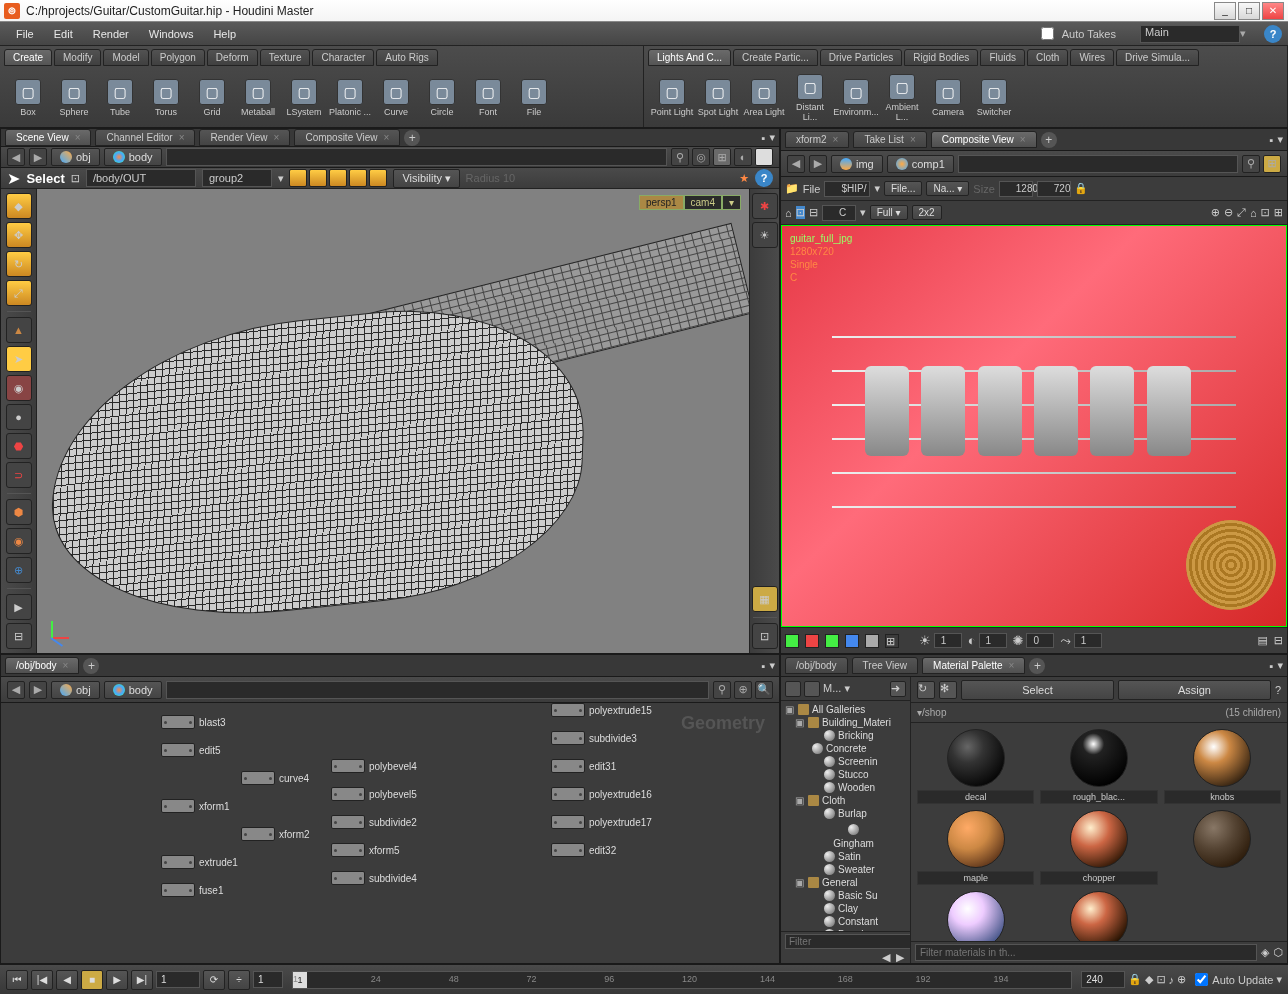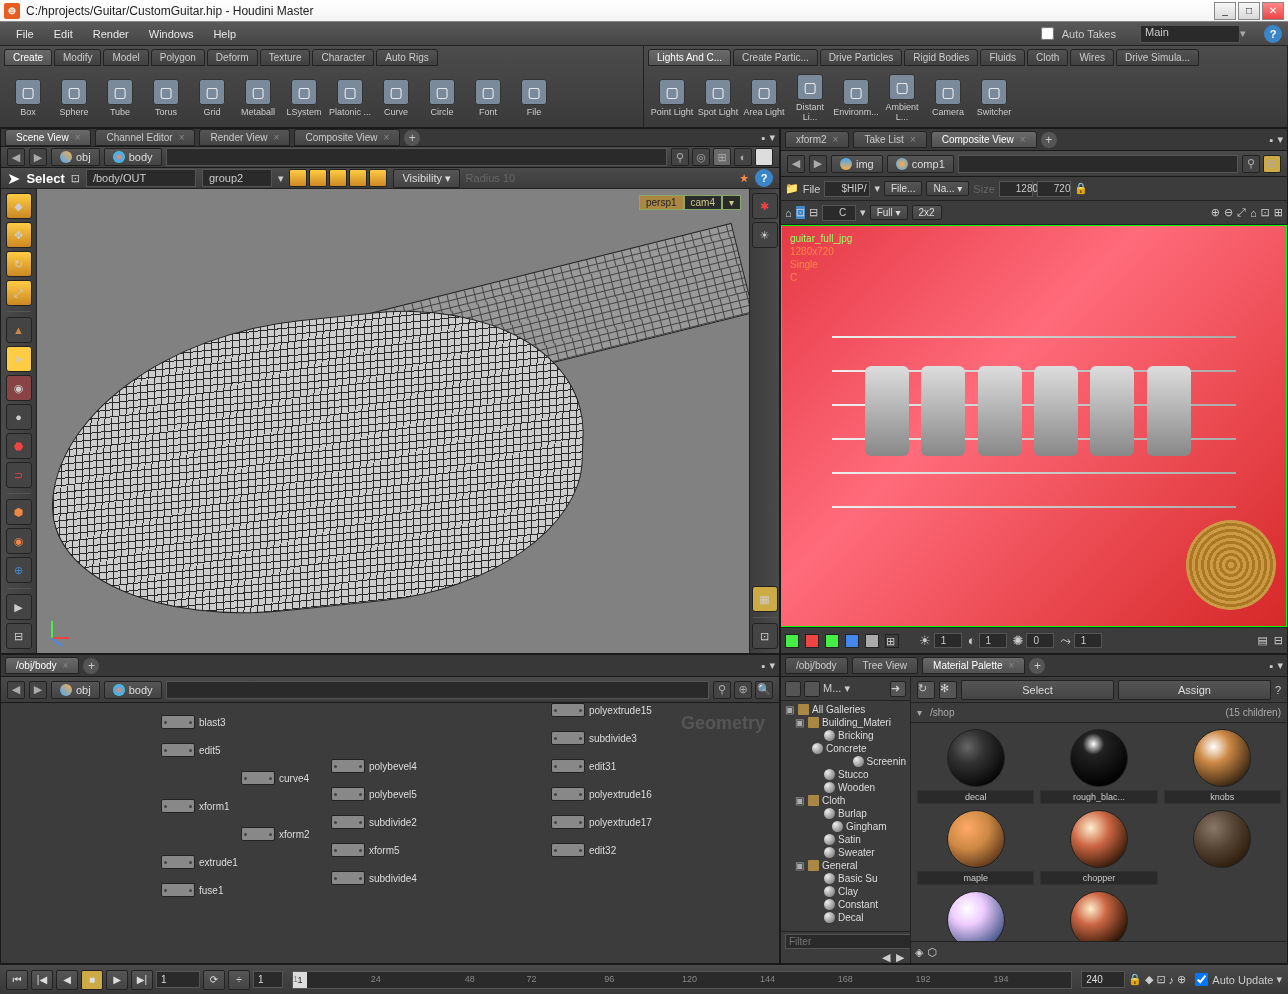--- a/index.html
+++ b/index.html
@@ -620,21 +620,21 @@
             <div class="tree-row" style="padding-left: 30px;">
               <span class="exp"></span>
               <span class="ball"></span>
               <span>Bricking</span>
             </div>
             <div class="tree-row" style="padding-left: 18px;">
               <span class="exp"></span>
               <span class="ball"></span>
               <span>Concrete</span>
             </div>
-            <div class="tree-row" style="padding-left: 30px; justify-content: flex-end;">
+            <div class="tree-row" style="padding-left: 30px;">
               <span class="exp"></span>
               <span class="ball"></span>
               <span>Screenin</span>
             </div>
             <div class="tree-row" style="padding-left: 30px;">
               <span class="exp"></span>
               <span class="ball"></span>
               <span>Stucco</span>
             </div>
             <div class="tree-row" style="padding-left: 30px;">
@@ -645,21 +645,21 @@
             <div class="tree-row" style="padding-left: 14px;">
               <span class="exp">▣</span>
               <span class="folder"></span>
               <span>Cloth</span>
             </div>
             <div class="tree-row" style="padding-left: 30px;">
               <span class="exp"></span>
               <span class="ball"></span>
               <span>Burlap</span>
             </div>
-            <div class="tree-row" style="padding-left: 38px;">
+            <div class="tree-row" style="padding-left: 20px; flex-direction: column;">
               <span class="exp"></span>
               <span class="ball"></span>
               <span>Gingham</span>
             </div>
             <div class="tree-row" style="padding-left: 30px;">
               <span class="exp"></span>
               <span class="ball"></span>
               <span>Satin</span>
             </div>
             <div class="tree-row" style="padding-left: 30px;">
@@ -704,21 +704,21 @@
       <div class="mat-right">
         <div class="mat-action-bar">
           <div class="ticn" style="width:18px;height:18px;background:#555;border:1px solid #222;border-radius:2px;">↻</div>
           <div class="ticn" style="width:18px;height:18px;background:#555;border:1px solid #222;border-radius:2px;">✻</div>
           <div class="act-btn">Select</div>
           <div class="act-btn">Assign</div>
           <div class="help-icn">?</div>
         </div>
         <div class="mat-path-bar">
           <span>▾</span>
-          <span style="margin-left:8px;">/shop</span>
+          <span style="margin-left:0;">/shop</span>
           <span class="cnt">(15 children)</span>
         </div>
         <div class="mat-grid" id="mat-grid">
             <div class="mat-cell">
               <div class="mat-sphere" style="background: radial-gradient(circle at 35% 30%, rgb(102, 102, 102) 0%, rgb(51, 51, 51) 30%, rgb(0, 0, 0) 85%);"></div>
               <div class="mat-name">decal</div>
             </div>
             <div class="mat-cell">
               <div class="mat-sphere" style="background: radial-gradient(circle at 40% 25%, rgb(255, 255, 255) 0%, rgb(34, 34, 34) 20%, rgb(0, 0, 0) 80%);"></div>
               <div class="mat-name">rough_blac...</div>
@@ -739,20 +739,21 @@
               <div class="mat-sphere" style="background: radial-gradient(circle at 35% 30%, rgb(136, 119, 102) 0%, rgb(85, 68, 51) 40%, rgb(34, 17, 0) 90%);"></div>
             </div>
             <div class="mat-cell">
               <div class="mat-sphere" style="background: radial-gradient(circle at 35% 30%, rgb(255, 255, 255) 0%, rgb(238, 204, 255) 30%, rgb(68, 85, 136) 80%);"></div>
             </div>
             <div class="mat-cell">
               <div class="mat-sphere" style="background: radial-gradient(circle at 35% 30%, rgb(255, 238, 204) 0%, rgb(204, 102, 68) 30%, rgb(34, 17, 0) 80%);"></div>
             </div>
           </div>
         <div class="mat-filter-bar">
+          <input placeholder="Filter materials in th..." style="">
           <div class="nav-icn">◈</div>
           <div class="nav-icn">⬡</div>
         </div>
       </div>
     </div>
   </div>
 
 </div>
 
 <div class="playbar">
@@ -764,21 +765,21 @@
   <div class="pbtn">▶|</div>
   <div class="frame-field">1</div>
   <div class="pbtn">⟳</div>
   <div class="pbtn">÷</div>
   <div class="frame-field" style="width:30px">1</div>
   <div class="timeline">
     <div class="cursor">1</div>
     <div id="ticks">
         <span class="tick" style="left: 0%;">1</span>
         <span class="tick" style="left: 10%;">24</span>
-        <span class="tick" style="left: 20%; margin-left: 16px;">48</span>
+        <span class="tick" style="left: 20%;">48</span>
         <span class="tick" style="left: 30%;">72</span>
         <span class="tick" style="left: 40%; text-align: right;">96</span>
         <span class="tick" style="left: 50%;">120</span>
         <span class="tick" style="left: 60%;">144</span>
         <span class="tick" style="left: 70%;">168</span>
         <span class="tick" style="left: 80%;">192</span>
         <span class="tick" style="left: 90%;">194</span>
       </div>
   </div>
   <div class="frame-field">240</div>

